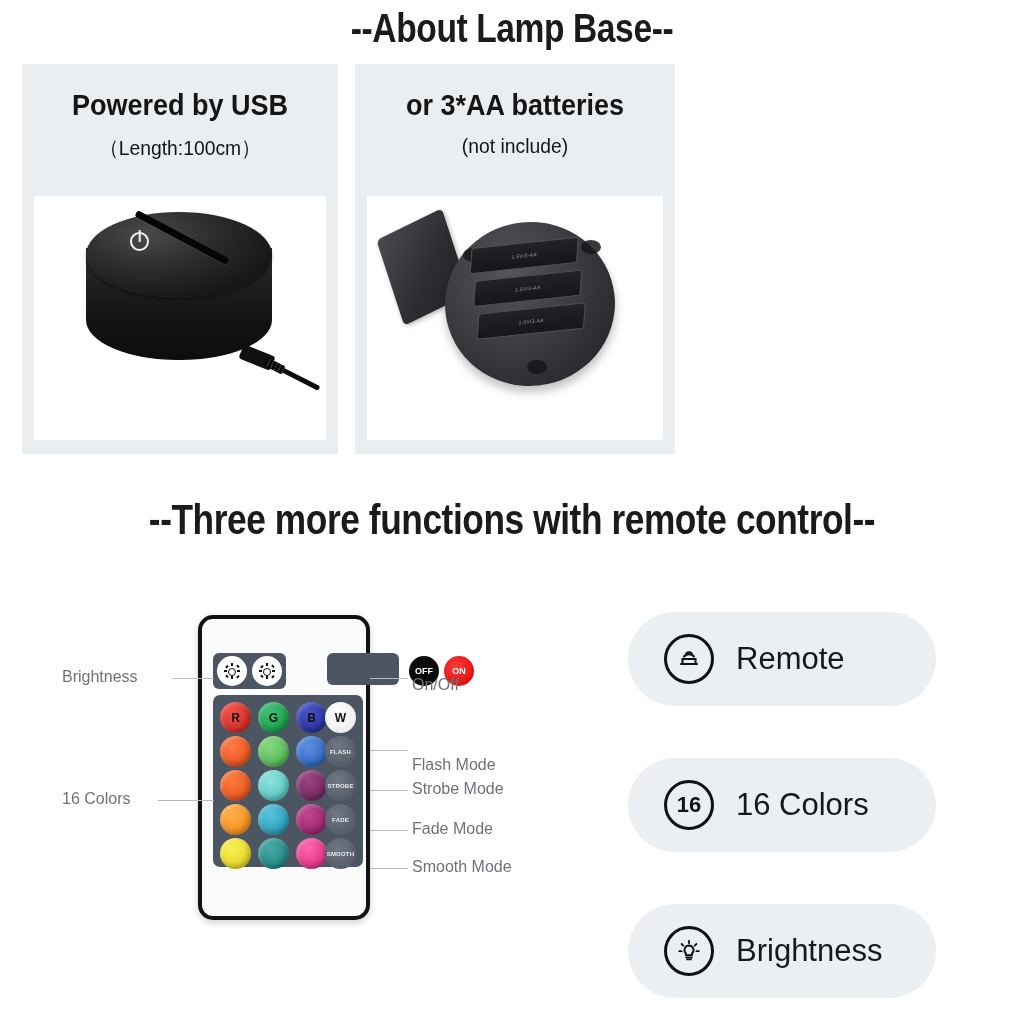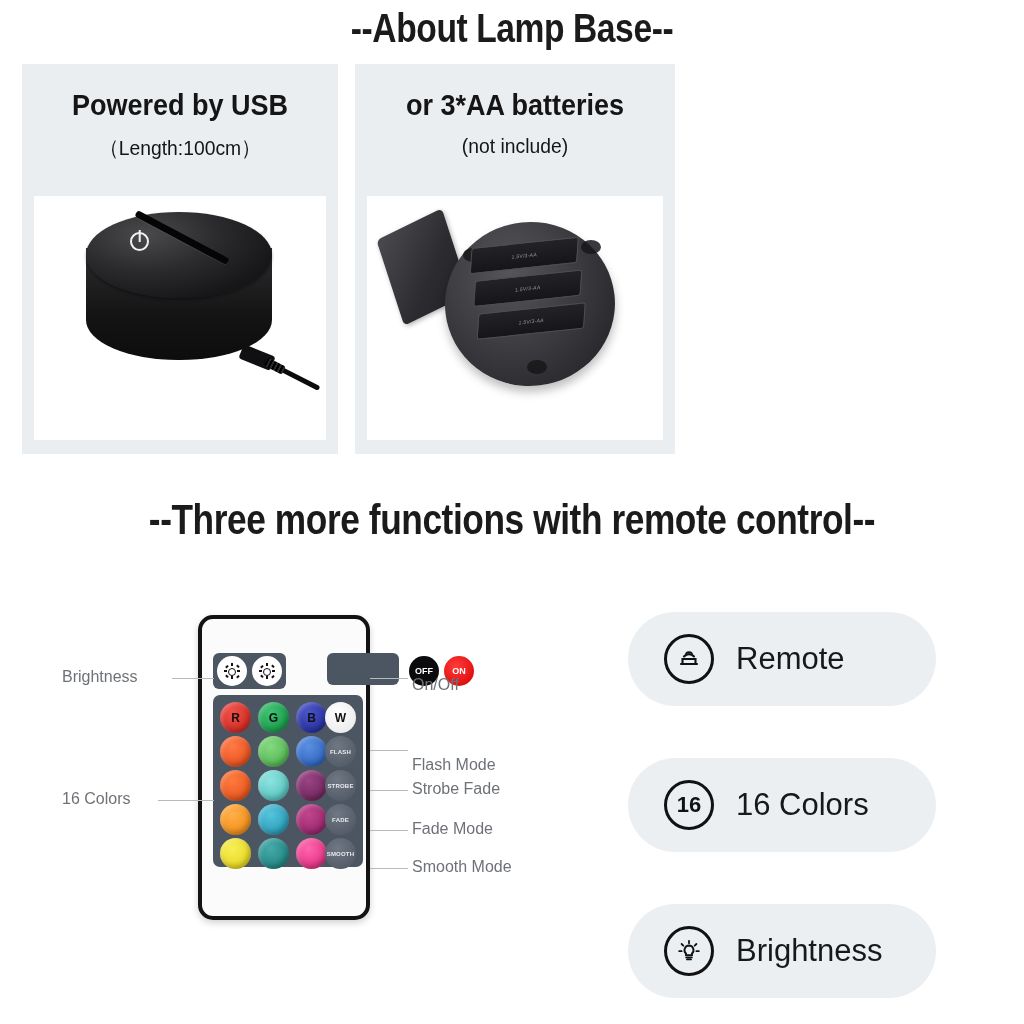--- a/index.html
+++ b/index.html
@@ -394,21 +394,21 @@
   <div class="callout" style="left:62px;top:790px;">16 Colors</div>
   <div class="leader" style="left:158px;top:800px;width:56px;"></div>
 
   <div class="leader" style="left:370px;top:678px;width:38px;"></div>
   <div class="callout" style="left:412px;top:668px;margin-top:8px;">On/Off</div>
 
   <div class="leader" style="left:370px;top:750px;width:38px;"></div>
   <div class="callout" style="left:412px;top:756px;">Flash Mode</div>
 
   <div class="leader" style="left:370px;top:790px;width:38px;"></div>
-  <div class="callout" style="left:412px;top:780px;">Strobe Fade</div>
+  <div class="callout" style="left:412px;top:780px;">Strobe Mode</div>
 
   <div class="leader" style="left:370px;top:830px;width:38px;"></div>
   <div class="callout" style="left:412px;top:820px;">Fade Mode</div>
 
   <div class="leader" style="left:370px;top:868px;width:38px;"></div>
   <div class="callout" style="left:412px;top:858px;text-align:center;">Smooth Mode</div>
 
   <div class="pill" id="pill1">
     <div class="pill-ic">
       <svg width="30" height="30" viewBox="0 0 30 30" aria-hidden="true">

